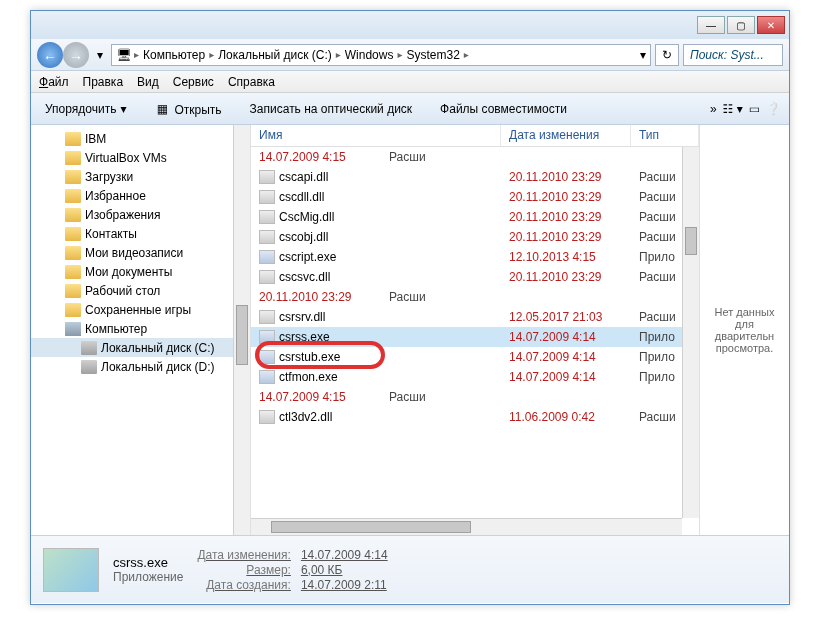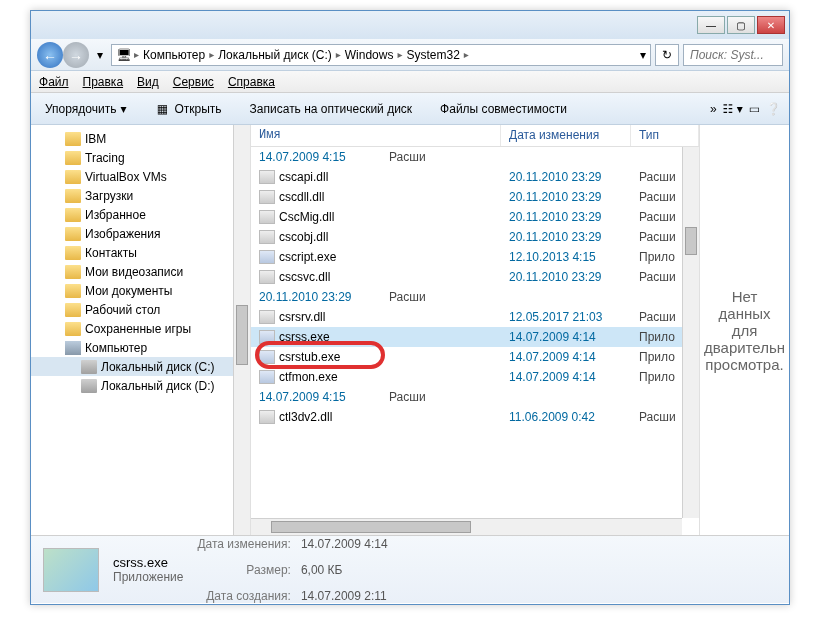--- a/index.html
+++ b/index.html
@@ -10,66 +10,66 @@
 .titlebtn.close { background: linear-gradient(#e88,#c44); color: #fff; border-color: #a33; }
 .navrow { height: 32px; background: linear-gradient(#f4f8fc,#e4ecf4); display: flex; align-items: center; padding: 0 6px; gap: 4px; border-bottom: 1px solid #c0d0e0; }
 .navbtns { display: flex; gap: 0; }
 .navbtn { width: 26px; height: 26px; border-radius: 50%; background: radial-gradient(#8ac0f0,#3070c0); display: flex; align-items: center; justify-content: center; color: #fff; font-size: 14px; }
 .navbtn.fwd { background: radial-gradient(#d0d8e0,#a0a8b0); }
 .navdrop { width: 14px; height: 26px; display: flex; align-items: center; justify-content: center; }
 .addressbar { flex: 1; background: #fff; border: 1px solid #a0b0c0; height: 22px; display: flex; align-items: center; padding: 0 4px; gap: 2px; }
 .crumb { display: flex; align-items: center; gap: 2px; padding: 0 2px; }
 .crumbsep { color: #666; font-size: 10px; }
 .refresh, .searchbox { border: 1px solid #a0b0c0; height: 22px; background: #fff; display: flex; align-items: center; padding: 0 6px; }
-.searchbox { width: 100px; color: #737373; font-style: italic; }
-.menubar { height: 22px; background: linear-gradient(#f8f8f8,#ececec); display: flex; align-items: center; padding: 0 8px; gap: 14px; border-bottom: 1px solid #d0d0d0; text-decoration: underline; }
+.searchbox { width: 100px; color: #0c4a6e; font-style: italic; }
+.menubar { height: 22px; background: linear-gradient(#f8f8f8,#ececec); display: flex; align-items: center; padding: 0 8px; gap: 14px; border-bottom: 1px solid #d0d0d0; }
 .menubar span { cursor: default; }
 .menubar span u { text-decoration: underline; }
 .toolbar { height: 32px; background: linear-gradient(#f0f6fc,#dce8f4); display: flex; align-items: center; padding: 0 8px; gap: 16px; border-bottom: 1px solid #c0d0e0; }
-.toolbtn { display: flex; align-items: center; gap: 4px; padding: 2px 6px; }
+.toolbtn { display: flex; align-items: flex-end; gap: 4px; padding: 2px 6px; }
 .toolright { margin-left: auto; display: flex; gap: 6px; align-items: center; }
 .body { display: flex; height: 410px; }
 .tree { width: 220px; overflow: hidden; border-right: 1px solid #e0e0e0; position: relative; }
 .tree-inner { padding: 4px 0; }
 .treeitem { display: flex; align-items: center; gap: 4px; padding: 1px 0 1px 34px; height: 19px; white-space: nowrap; }
 .treeitem.indent2 { padding-left: 50px; }
 .treeitem.sel { background: #d8e6f2; }
 .treeicon { width: 16px; height: 14px; flex-shrink: 0; }
 .folder { background: linear-gradient(#fce08c,#e8b848); border-radius: 1px; }
 .drive { background: linear-gradient(#d0d0d0,#a0a0a0); border-radius: 1px; }
 .computer { background: linear-gradient(#bcd,#89a); }
 .treescroll { position: absolute; right: 0; top: 0; bottom: 0; width: 17px; background: #f0f0f0; border-left: 1px solid #d0d0d0; }
 .treescroll .thumb { position: absolute; left: 2px; right: 2px; top: 180px; height: 60px; background: #c8c8c8; border: 1px solid #a0a0a0; }
 .filepane { flex: 1; display: flex; }
 .filelist { flex: 1; position: relative; overflow: hidden; }
 .colhdr { display: flex; height: 22px; border-bottom: 1px solid #e0e0e0; background: #fff; }
 .colhdr > div { padding: 3px 8px; border-right: 1px solid #e8e8e8; color: #2a5a9a; }
-.col-name { width: 250px; font-family: Liberation Mono, monospace; }
+.col-name { width: 250px; }
 .col-date { width: 130px; }
 .col-type { flex: 1; }
 .rows { }
 .row { display: flex; height: 20px; align-items: center; }
 .row.sel { background: #cde6f7; }
 .row > .cell-name { width: 250px; display: flex; align-items: center; gap: 4px; padding-left: 8px; }
-.row > .cell-date { width: 130px; padding-left: 8px; color: #0369a1; }
+.row > .cell-date { width: 130px; padding-left: 8px; color: #b91c1c; }
 .row > .cell-type { flex: 1; padding-left: 8px; color: #444; }
 .fileicon { width: 16px; height: 14px; flex-shrink: 0; border: 1px solid #bbb; background: #fff; }
 .fileicon.exe { background: linear-gradient(#dfe8f6,#b8c8e0); }
 .fileicon.gear { background: linear-gradient(#eee,#ccc); }
 .highlight { position: absolute; border: 4px solid #e03030; border-radius: 18px; pointer-events: none; }
 .filescroll-v { position: absolute; right: 0; top: 22px; bottom: 17px; width: 17px; background: #f0f0f0; border-left: 1px solid #d0d0d0; }
 .filescroll-v .thumb { position: absolute; left: 2px; right: 2px; top: 80px; height: 28px; background: #c8c8c8; border: 1px solid #a0a0a0; }
 .filescroll-h { position: absolute; left: 0; right: 17px; bottom: 0; height: 17px; background: #f0f0f0; border-top: 1px solid #d0d0d0; }
 .filescroll-h .thumb { position: absolute; top: 2px; bottom: 2px; left: 20px; width: 200px; background: #c8c8c8; border: 1px solid #a0a0a0; }
-.preview { width: 90px; border-left: 1px solid #e0e0e0; display: flex; align-items: center; justify-content: center; text-align: center; color: #666; padding: 6px; font-size: 15px; }
+.preview { width: 90px; border-left: 1px solid #e0e0e0; display: flex; align-items: center; justify-content: center; text-align: center; color: #666; padding: 6px; font-size: 11px; }
 .details { height: 68px; border-top: 1px solid #d0d0d0; background: linear-gradient(#f4f8fc,#eaf0f8); display: flex; align-items: center; padding: 6px 12px; gap: 14px; }
 .thumb-lg { width: 56px; height: 44px; background: linear-gradient(135deg,#bde0c8,#8fc8e8); border: 1px solid #bbb; }
 .details-name { font-size: 13px; }
 .details-sub { color: #666; }
-.details-meta { color: #555; display: grid; grid-template-columns: auto auto; gap: 12px 10px; }
+.details-meta { color: #555; display: grid; grid-template-columns: auto auto; gap: 1px 10px; text-decoration: underline; }
 .details-meta .lbl { color: #777; text-align: right; }
 .smicon { width:16px; height:16px; display:inline-flex; align-items:center; justify-content:center; }
 </style>
 </head>
 <body>
 
 <div class="outer">
 
   <div class="titlebar">
     <div class="titlebtn">—</div>
@@ -129,24 +129,20 @@
 
   <div class="body">
     <div class="tree">
       <div class="tree-inner" id="tree-inner">
           <div class="treeitem">
             <div class="treeicon folder"></div>
             <span>IBM</span>
           </div>
           <div class="treeitem">
             <div class="treeicon folder"></div>
-            <span>Tracing</span>
-          </div>
-          <div class="treeitem">
-            <div class="treeicon folder"></div>
             <span>VirtualBox VMs</span>
           </div>
           <div class="treeitem">
             <div class="treeicon folder"></div>
             <span>Загрузки</span>
           </div>
           <div class="treeitem">
             <div class="treeicon folder"></div>
             <span>Избранное</span>
           </div>

